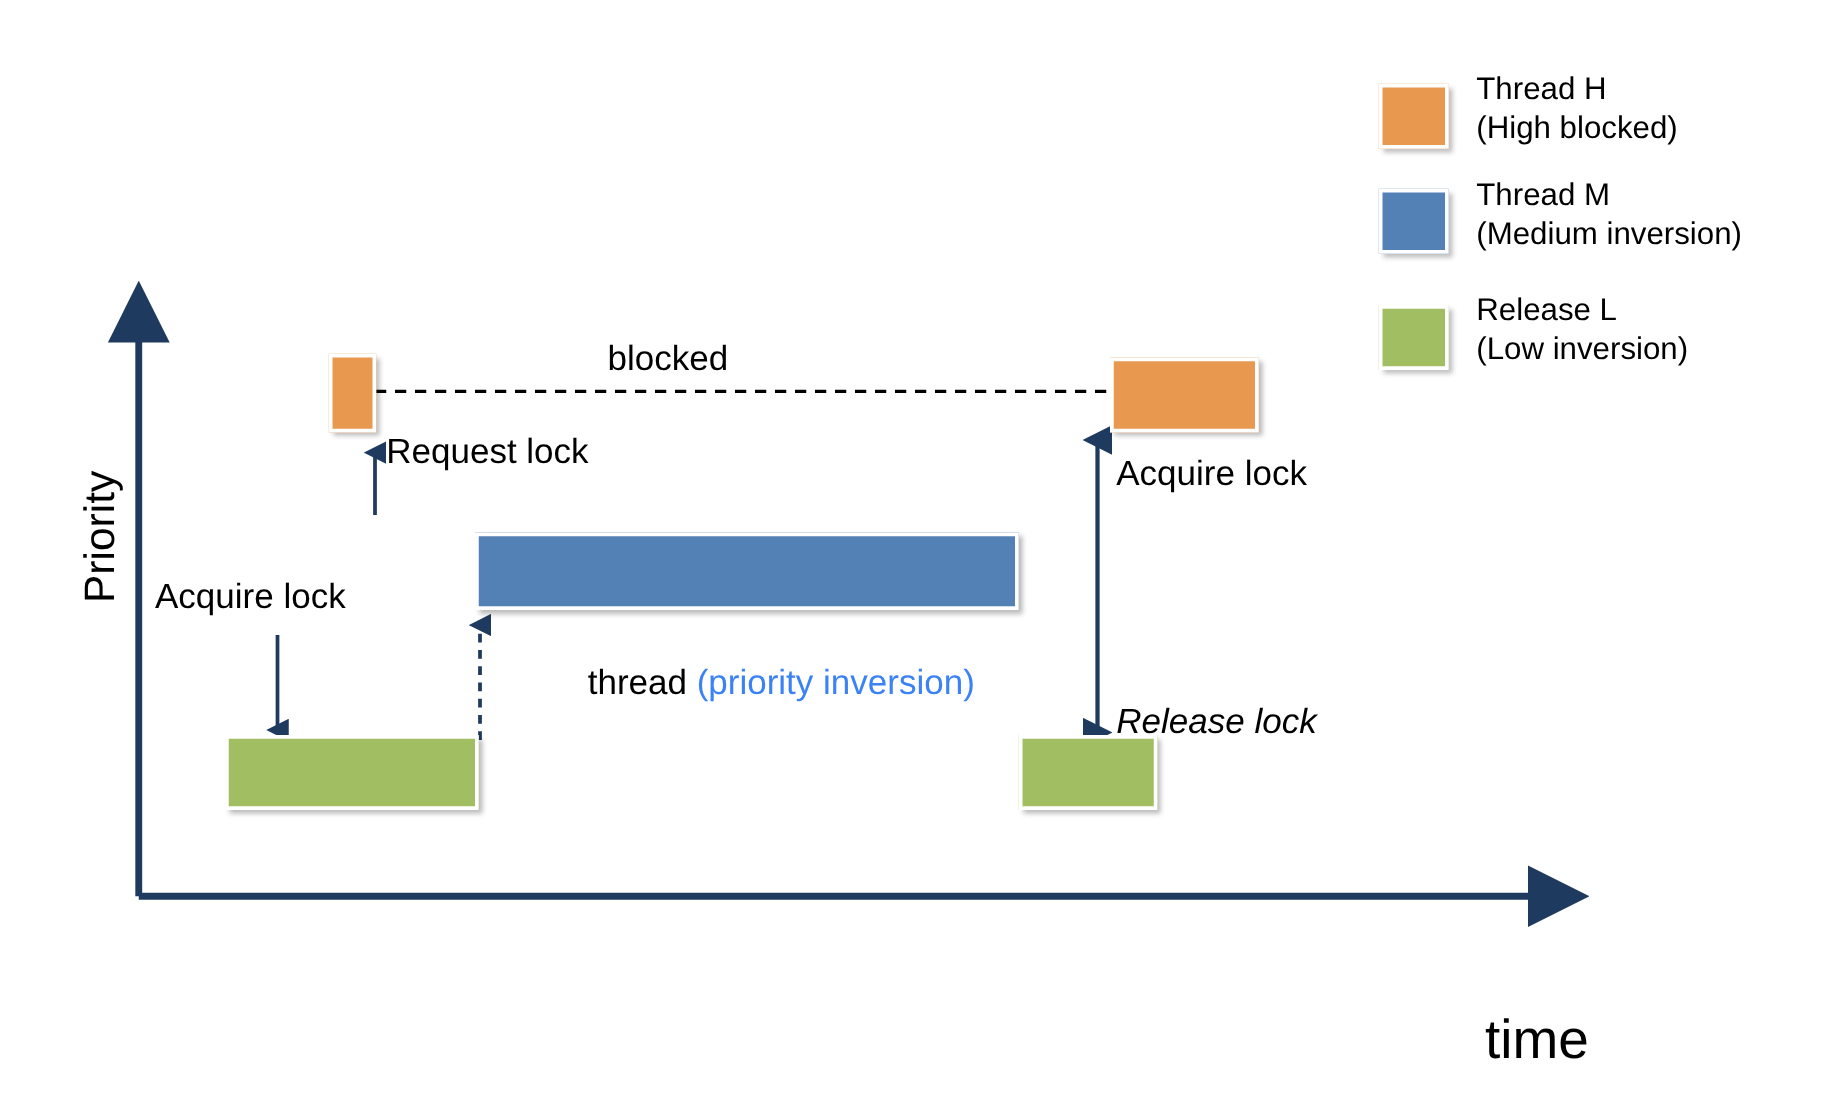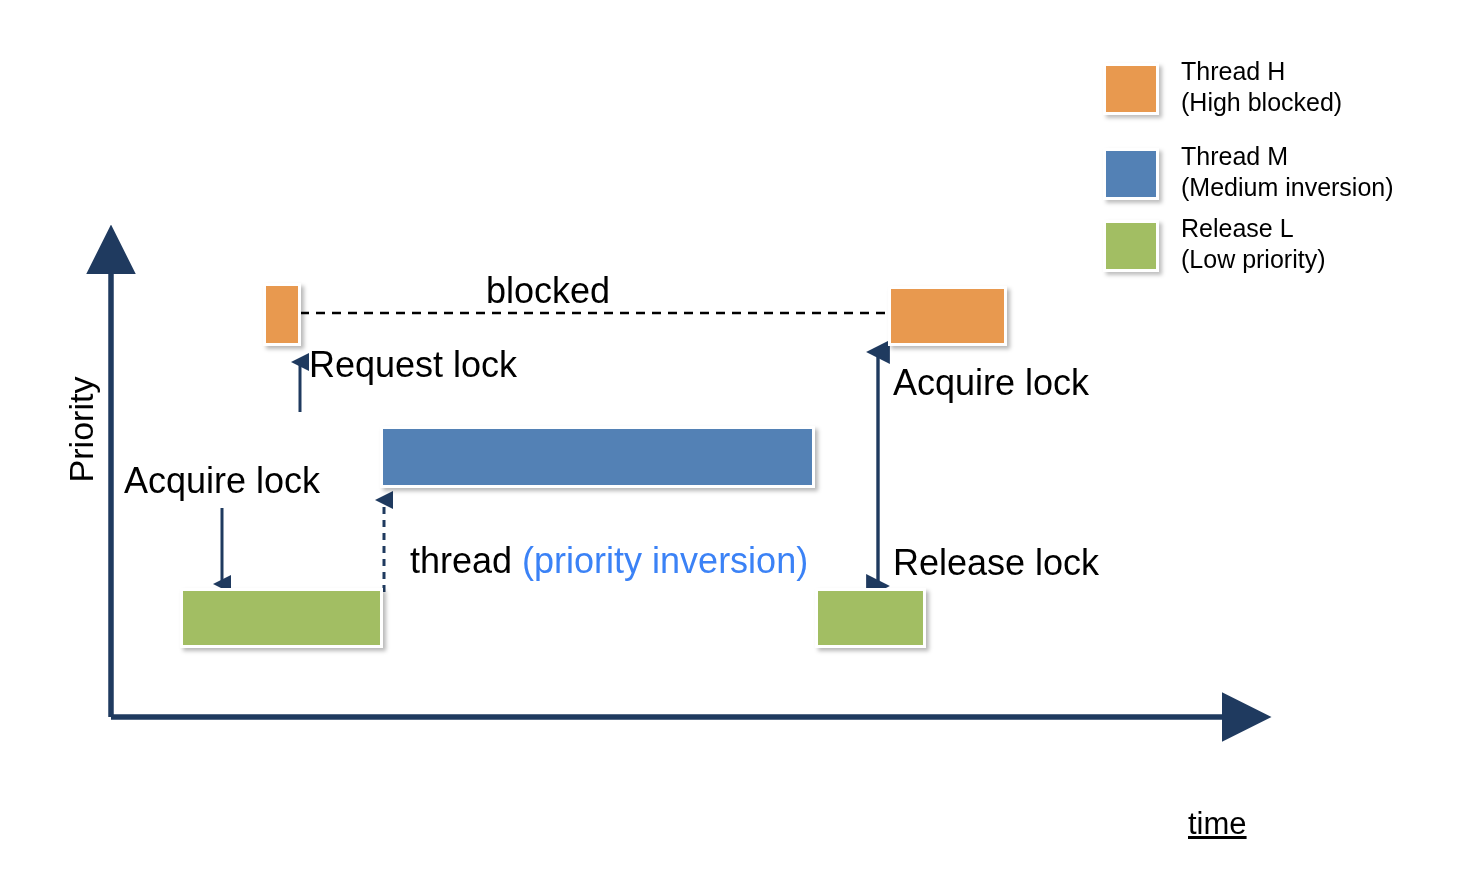--- a/index.html
+++ b/index.html
@@ -38,22 +38,22 @@
   }
 
   
   .label {
     position: absolute;
     color: #000000;
     font-weight: 400;
     white-space: nowrap;
     line-height: 1.18;
   }
-  .label-lg   { font-size: 36px; }
-  .label-axis { font-size: 31px; text-decoration: underline; }
+  .label-lg   { font-size: 28px; text-align: center; }
+  .label-axis { font-size: 44px; }
   .label-two  { white-space: normal; line-height: 1.22; }
   .accent-red { color: #3b82f6; }
 
   #y-axis-title {
     position: absolute;
     transform-origin: 50% 50%;
     transform: rotate(-90deg);
     font-size: 34px;
     color: #000000;
     white-space: nowrap;
@@ -62,21 +62,21 @@
   
   #legend {
     position: absolute;
     left: 1103px;
     top: 60px;
     width: 340px;
   }
   .legend-row {
     position: relative;
     display: flex;
-    align-items: center;
+    align-items: flex-end;
   }
   .legend-swatch {
     width: 56px;
     height: 52px;
     flex: 0 0 56px;
     box-sizing: border-box;
     border: 3px solid #ffffff;
     box-shadow: 3px 3px 4px rgba(0,0,0,0.26);
   }
   .legend-text {
@@ -146,48 +146,48 @@
   <div class="label label-axis" style="left:1188px; top:806px;">time</div>
 
   <div class="label label-lg" style="left:486px; top:270px;">blocked</div>
 
   <div class="label label-lg" style="left:309px; top:344px;">Request lock</div>
 
   <div class="label label-lg" style="left:893px; top:362px;">Acquire lock</div>
 
   <div class="label label-lg" style="left:124px; top:460px;">Acquire lock</div>
 
-  <div class="label label-lg" style="left:893px; top:542px;">Release lock</div>
+  <div class="label label-lg" style="left:893px; top:560px;font-style:italic;">Release lock</div>
 
   <div class="label label-lg label-two" style="left:410px; top:495px; width:430px;">
     <br>
     <span>thread </span><span class="accent-red">(priority inversion)</span>
   </div>
 
   <div id="legend">
 
     <div class="legend-row" style="margin-bottom:26px;">
       <div class="legend-swatch" style="background:#E8994F;"></div>
       <div class="legend-text">
         <span>Thread H</span>
         <span class="l2">(High blocked)</span>
       </div>
     </div>
 
-    <div class="legend-row" style="margin-bottom:14px;">
+    <div class="legend-row" style="margin-bottom:34px;">
       <div class="legend-swatch" style="background:#5381B5;"></div>
       <div class="legend-text">
         <span>Thread M</span>
         <span class="l2">(Medium inversion)</span>
       </div>
     </div>
 
     <div class="legend-row">
       <div class="legend-swatch" style="background:#A2BE63;"></div>
       <div class="legend-text">
         <span>Release L</span>
-        <span class="l2">(Low priority)</span>
+        <span class="l2">(Low inversion)</span>
       </div>
     </div>
 
   </div>
 
 </div>
 
 </body></html>

